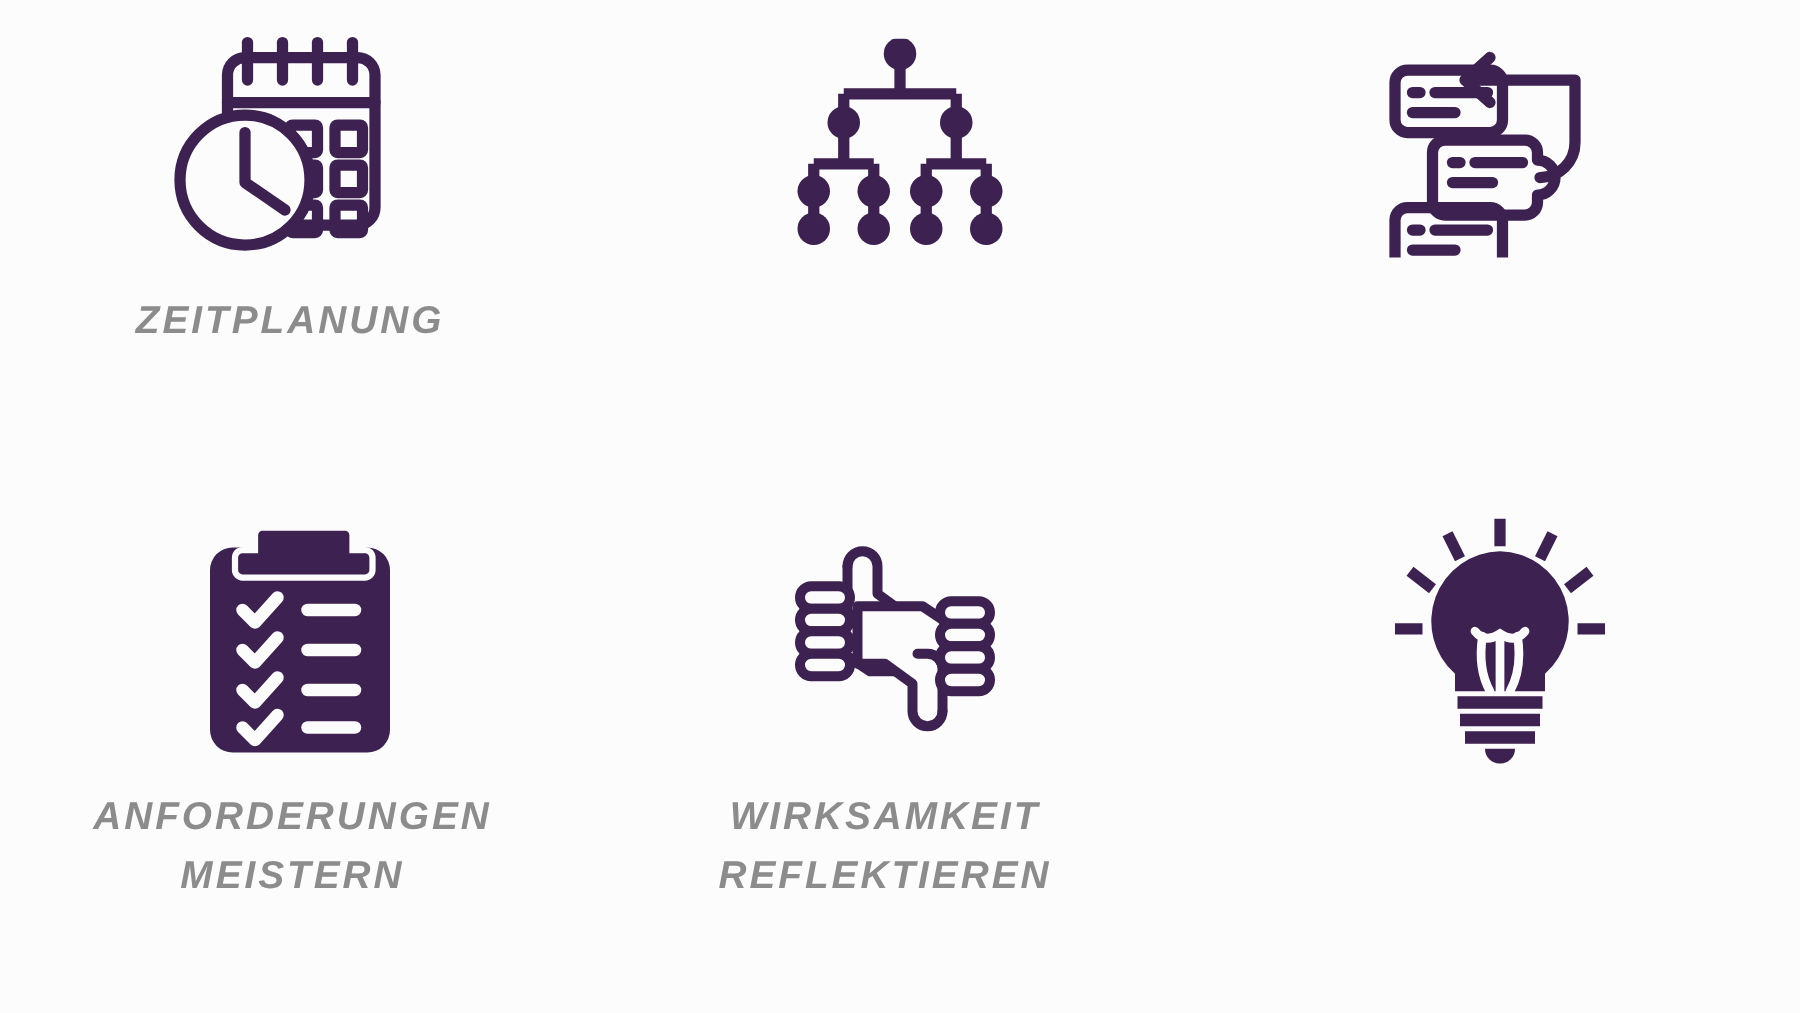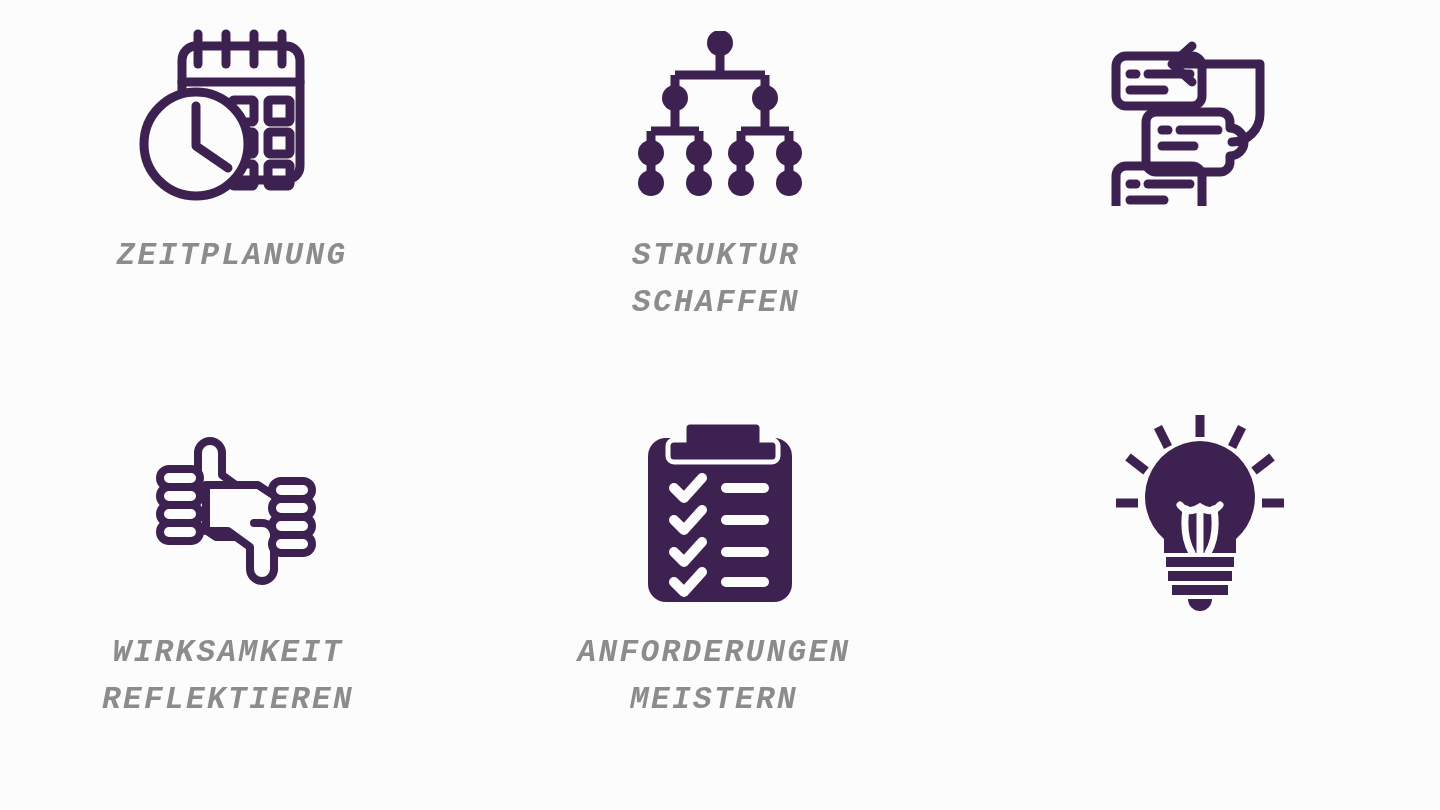--- a/index.html
+++ b/index.html
@@ -39,21 +39,21 @@
     justify-content: center;
   }
 
   .icon-wrap svg {
     display: block;
   }
 
   .caption {
     margin-top: 18px;
     color: #8c8c8c;
-    font-family: Liberation Mono, monospace;
+    font-family: Liberation Sans, sans-serif;
     font-style: italic;
     font-weight: bold;
     font-size: 31px;
     line-height: 1.52;
     letter-spacing: 2.4px;
     text-transform: uppercase;
     text-align: center;
     white-space: pre-line;
     -webkit-font-smoothing: antialiased;
   }
@@ -135,22 +135,20 @@
           <circle cx="64" cy="122" r="13"></circle>
           <circle cx="106" cy="122" r="13"></circle>
           <circle cx="154" cy="122" r="13"></circle>
           <circle cx="16" cy="152" r="13"></circle>
           <circle cx="64" cy="152" r="13"></circle>
           <circle cx="106" cy="152" r="13"></circle>
           <circle cx="154" cy="152" r="13"></circle>
         </g>
       </svg>
     </div>
-    <div class="caption">STRUKTUR
-SCHAFFEN</div>
   </div>
 
   <div class="cell r1 r1c3">
     <div class="icon-wrap">
       <svg width="180" height="180" viewBox="0 0 180 180" fill="none" stroke="#3d2150" stroke-width="9" stroke-linecap="round" stroke-linejoin="round">
 
         <path d="M122 116 a28 28 0 0 0 28 -28 V38 H64" fill="none"></path>
         <polyline points="82,20 62,38 82,56" fill="none"></polyline>
 
         <rect x="6" y="30" width="86" height="50" rx="10"></rect>
@@ -162,43 +160,20 @@
         <line x1="52" y1="104" x2="58" y2="104"></line>
         <line x1="70" y1="104" x2="108" y2="104"></line>
         <line x1="52" y1="120" x2="84" y2="120"></line>
 
         <rect x="6" y="140" width="86" height="50" rx="10"></rect>
         <line x1="20" y1="158" x2="26" y2="158"></line>
         <line x1="38" y1="158" x2="80" y2="158"></line>
         <line x1="20" y1="174" x2="54" y2="174"></line>
       </svg>
     </div>
-  </div>
-
-  <div class="cell r2 r2c1">
-    <div class="icon-wrap">
-      <svg width="180" height="180" viewBox="0 0 180 180" fill="none" stroke="#3d2150" stroke-width="8" stroke-linecap="round" stroke-linejoin="round">
-
-        <path d="M52 32 a12 12 0 0 1 24 0 v22 l22 16 h22 a0 0 0 0 1 0 0 v46 H70 l-18 -12" fill="#fcfcfc"></path>
-        <path d="M52 32 v34 a12 12 0 0 0 12 12 h8" fill="none"></path>
-        <rect x="14" y="48" width="40" height="18" rx="9" fill="#fcfcfc"></rect>
-        <rect x="14" y="66" width="40" height="18" rx="9" fill="#fcfcfc"></rect>
-        <rect x="14" y="84" width="40" height="18" rx="9" fill="#fcfcfc"></rect>
-        <rect x="14" y="102" width="40" height="18" rx="9" fill="#fcfcfc"></rect>
-
-        <path d="M128 148 a12 12 0 0 1 -24 0 v-22 l-22 -16 H60 v-46 h52 l18 12" fill="#fcfcfc"></path>
-        <path d="M128 148 v-34 a12 12 0 0 0 -12 -12 h-8" fill="none"></path>
-        <rect x="126" y="60" width="40" height="18" rx="9" fill="#fcfcfc"></rect>
-        <rect x="126" y="78" width="40" height="18" rx="9" fill="#fcfcfc"></rect>
-        <rect x="126" y="96" width="40" height="18" rx="9" fill="#fcfcfc"></rect>
-        <rect x="126" y="114" width="40" height="18" rx="9" fill="#fcfcfc"></rect>
-      </svg>
-    </div>
-    <div class="caption">WIRKSAMKEIT
-REFLEKTIEREN</div>
   </div>
 
   <div class="cell r2 r2c2">
     <div class="icon-wrap">
       <svg width="160" height="190" viewBox="0 0 160 190" fill="none">
 
         <rect x="8" y="22" width="144" height="164" rx="18" fill="#3d2150"></rect>
 
         <path d="M44 6 h72 a6 6 0 0 1 6 6 v12 h10 a6 6 0 0 1 6 6 v10 a6 6 0 0 1 -6 6 H34
                  a6 6 0 0 1 -6 -6 V30 a6 6 0 0 1 6 -6 h10 V12 a6 6 0 0 1 6 -6 Z" fill="#3d2150" stroke="#fcfcfc" stroke-width="5"></path>
@@ -212,20 +187,43 @@
           <line x1="86" y1="136" x2="124" y2="136"></line>
           <polyline points="34,166 44,176 62,156"></polyline>
           <line x1="86" y1="166" x2="124" y2="166"></line>
         </g>
       </svg>
     </div>
     <div class="caption">ANFORDERUNGEN
 MEISTERN</div>
   </div>
 
+  <div class="cell r2 r2c1">
+    <div class="icon-wrap">
+      <svg width="180" height="180" viewBox="0 0 180 180" fill="none" stroke="#3d2150" stroke-width="8" stroke-linecap="round" stroke-linejoin="round">
+
+        <path d="M52 32 a12 12 0 0 1 24 0 v22 l22 16 h22 a0 0 0 0 1 0 0 v46 H70 l-18 -12" fill="#fcfcfc"></path>
+        <path d="M52 32 v34 a12 12 0 0 0 12 12 h8" fill="none"></path>
+        <rect x="14" y="48" width="40" height="18" rx="9" fill="#fcfcfc"></rect>
+        <rect x="14" y="66" width="40" height="18" rx="9" fill="#fcfcfc"></rect>
+        <rect x="14" y="84" width="40" height="18" rx="9" fill="#fcfcfc"></rect>
+        <rect x="14" y="102" width="40" height="18" rx="9" fill="#fcfcfc"></rect>
+
+        <path d="M128 148 a12 12 0 0 1 -24 0 v-22 l-22 -16 H60 v-46 h52 l18 12" fill="#fcfcfc"></path>
+        <path d="M128 148 v-34 a12 12 0 0 0 -12 -12 h-8" fill="none"></path>
+        <rect x="126" y="60" width="40" height="18" rx="9" fill="#fcfcfc"></rect>
+        <rect x="126" y="78" width="40" height="18" rx="9" fill="#fcfcfc"></rect>
+        <rect x="126" y="96" width="40" height="18" rx="9" fill="#fcfcfc"></rect>
+        <rect x="126" y="114" width="40" height="18" rx="9" fill="#fcfcfc"></rect>
+      </svg>
+    </div>
+    <div class="caption">WIRKSAMKEIT
+REFLEKTIEREN</div>
+  </div>
+
   <div class="cell r2 r2c3">
     <div class="icon-wrap">
       <svg width="180" height="200" viewBox="0 0 180 200" fill="none">
 
         <g stroke="#3d2150" stroke-width="9" stroke-linecap="butt">
           <line x1="90" y1="4" x2="90" y2="26"></line>
           <line x1="48" y1="16" x2="58" y2="36"></line>
           <line x1="132" y1="16" x2="122" y2="36"></line>
           <line x1="18" y1="46" x2="36" y2="60"></line>
           <line x1="162" y1="46" x2="144" y2="60"></line>

